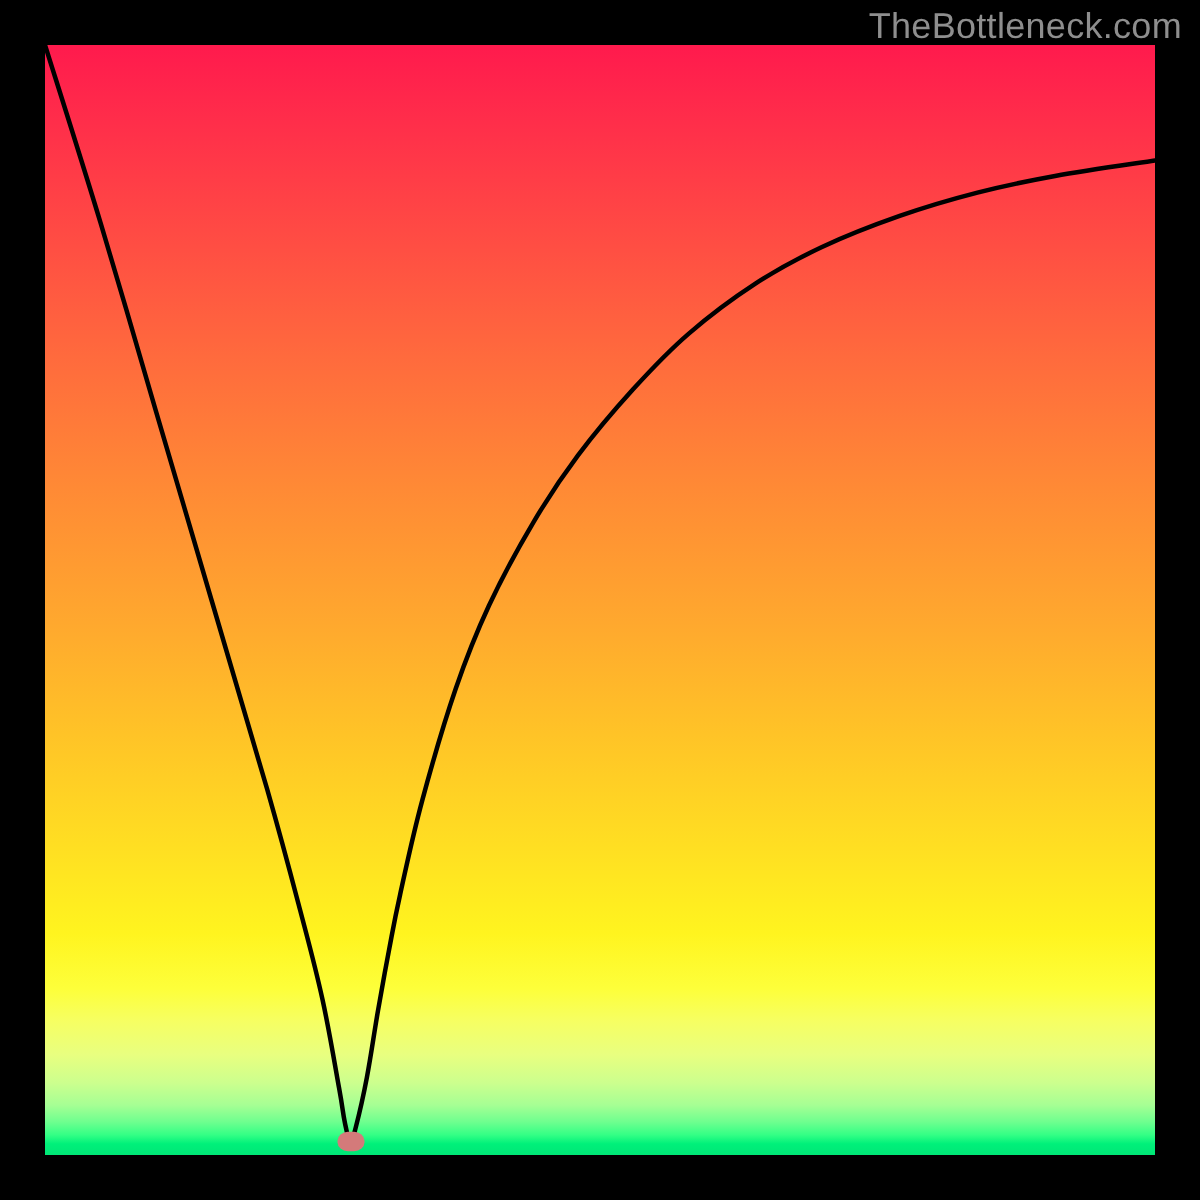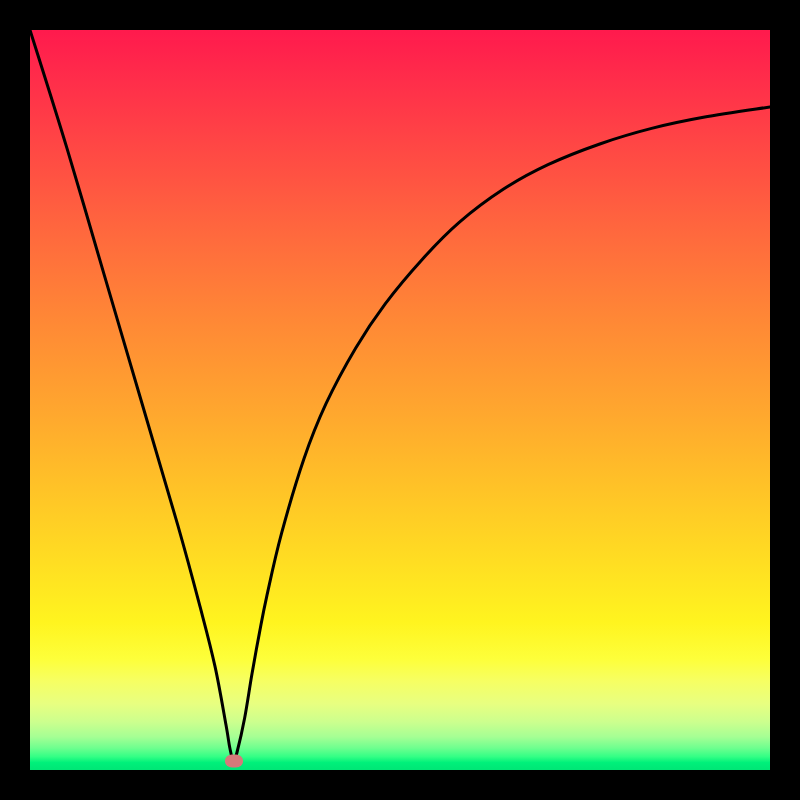--- a/index.html
+++ b/index.html
@@ -66,19 +66,20 @@
     height: 13px;
     background: #d47a7a;
     border-radius: 7px / 6px;
     transform: translate(-50%, -50%);
   }
 </style>
 </head>
 <body>
 
 <div class="frame">
+  <div class="watermark">TheBottleneck.com</div>
   <div class="plot">
     <svg class="curve" viewBox="0 0 740 740" preserveAspectRatio="none">
       <path id="curve-path" fill="none" stroke="#000" stroke-width="3" stroke-linejoin="round" stroke-linecap="round" d="M 0 0 C 6.66 21.311999999999994, 23.68 74.44399999999999, 37 118.39999999999998 C 50.32 162.35599999999997, 60.68 198.91199999999998, 74 244.2 C 87.32 289.488, 97.68 324.712, 111 370 C 124.32 415.288, 137.344 458.50399999999996, 148 495.79999999999995 C 158.656 533.096, 163.54000000000002 551.892, 170.20000000000002 577.2 C 176.86 602.508, 180.338 615.088, 185 636.4 C 189.662 657.712, 193.436 680.948, 196.10000000000002 695.6 C 198.76400000000004 710.2520000000001, 198.46800000000002 711.4064, 199.8 717.8 C 201.132 724.1936, 202.16800000000003 730.454, 203.50000000000003 731.12 C 204.83200000000002 731.7860000000001, 205.20200000000003 729.2256, 207.20000000000002 721.5 C 209.198 713.7744, 211.936 702.186, 214.6 688.2 C 217.26399999999998 674.214, 219.33599999999998 659.1179999999999, 222 643.8 C 224.66400000000002 628.482, 226.736 617.086, 229.4 603.1 C 232.06400000000002 589.114, 232.804 584.082, 236.8 566.1 C 240.79600000000002 548.118, 244.94000000000003 527.842, 251.60000000000002 503.2 C 258.26000000000005 478.558, 265.808 452.51, 273.8 429.2 C 281.79200000000003 405.89, 286.676 393.67999999999995, 296 373.7 C 305.324 353.72, 314.944 336.182, 325.6 318.20000000000005 C 336.25600000000003 300.2180000000001, 343.212 289.784, 355.2 273.8 C 367.188 257.81600000000003, 378.88000000000005 244.05200000000005, 392.20000000000005 229.40000000000003 C 405.52000000000004 214.74800000000002, 414.548 205.05399999999997, 429.2 192.39999999999998 C 443.852 179.74599999999998, 457.61600000000004 169.4896, 473.6 159.10000000000002 C 489.584 148.71040000000005, 500.68399999999997 142.80520000000007, 518 134.68000000000006 C 535.316 126.55480000000007, 551.152 120.48680000000006, 569.8000000000001 113.96000000000004 C 588.4480000000001 107.43320000000001, 602.952 103.21519999999995, 621.6 98.41999999999996 C 640.248 93.62479999999996, 652.088 91.18280000000004, 673.4 87.32000000000005 C 694.712 83.45720000000006, 728.012 78.82480000000004, 740 76.96000000000004"></path>
     </svg>
     <div id="min-marker" class="marker" style="left: 203.5px; top: 731.12px; background: rgb(212, 122, 122);"></div>
   </div>
 </div>
 
 </body></html>

